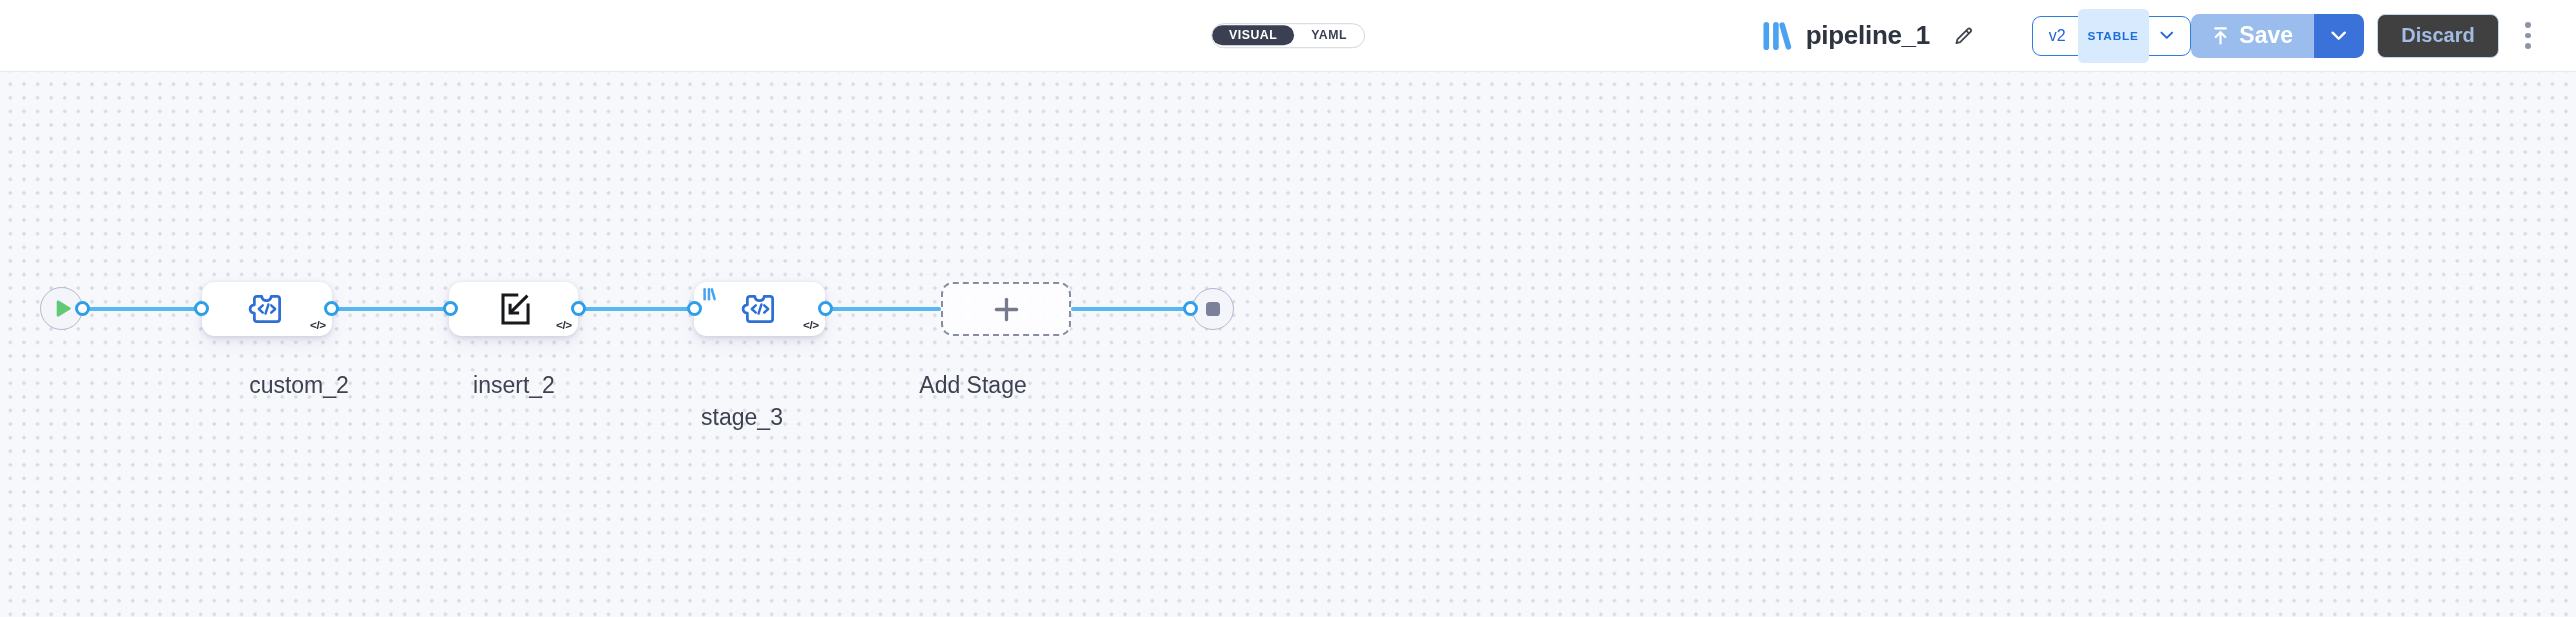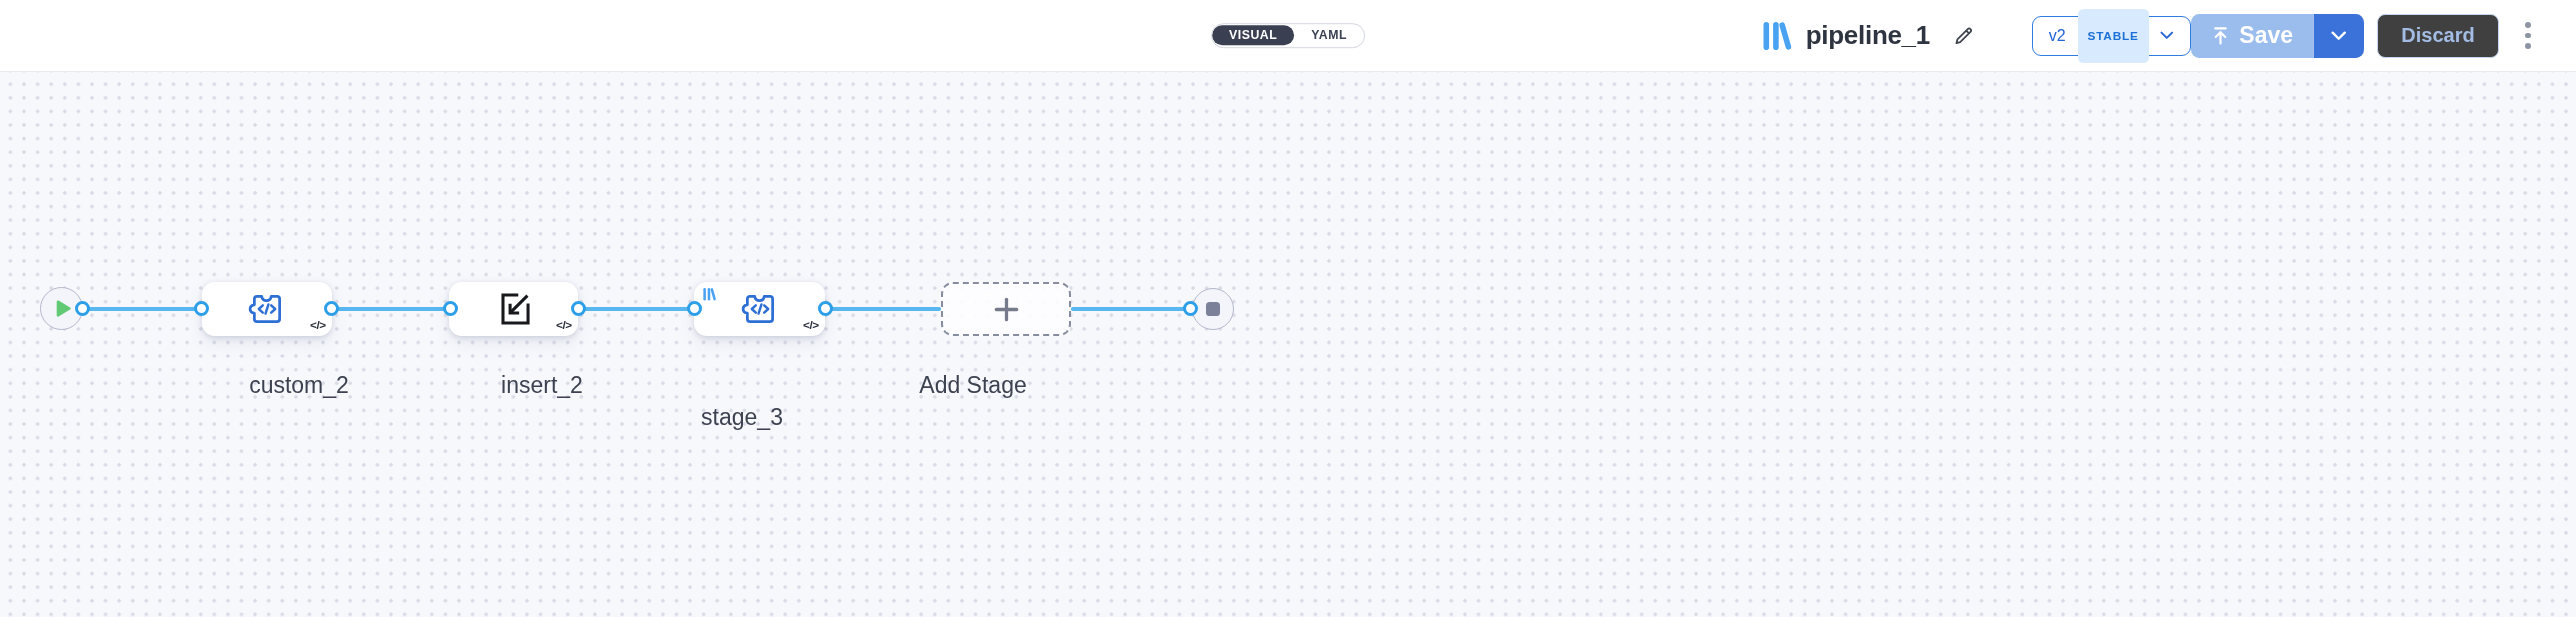--- a/index.html
+++ b/index.html
@@ -108,21 +108,21 @@
   .add-stage{
     position:absolute;left:941px;top:210px;width:130px;height:54px;
     box-sizing:border-box;border:2.7px dashed #878da0;border-radius:11.8px;
     background:rgba(253,253,255,0.92);z-index:2;cursor:pointer;
     display:flex;align-items:center;justify-content:center;
   }
   .node-label{
     position:absolute;top:300px;transform:translateX(-50%);
     font-size:23px;color:#3d4250;white-space:nowrap;z-index:2;
   }
-  .lbl-custom{left:263px;margin-left:36px;} .lbl-insert{left:542px;}
+  .lbl-custom{left:263px;margin-left:36px;} .lbl-insert{left:514px;}
   .lbl-stage3{left:742px;margin-top:32px;} .lbl-add{left:973px;}
 </style>
 </head>
 <body>
 
 <header class="header">
   <div class="h-left">
     <svg class="logo-svg" width="33" height="32" viewBox="0 0 32 32">
       <rect x="2" y="2" width="5.6" height="28" rx="2.8" fill="#4aa2f2"></rect>
       <rect x="11.6" y="2" width="5.6" height="28" rx="2.8" fill="#4aa2f2"></rect>

